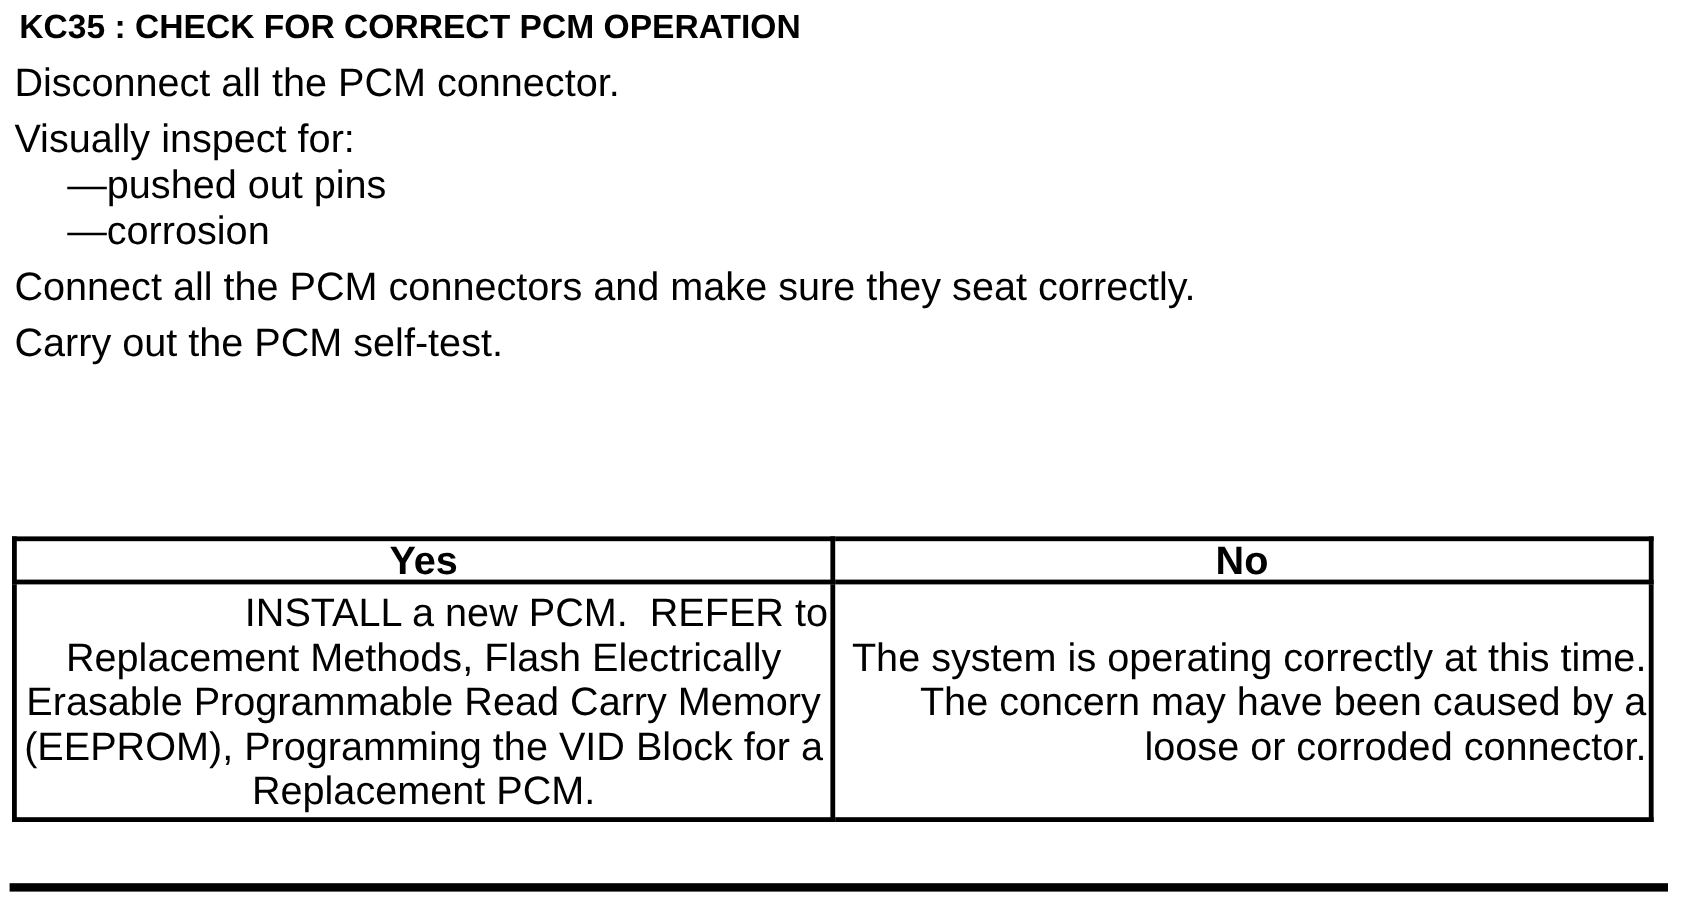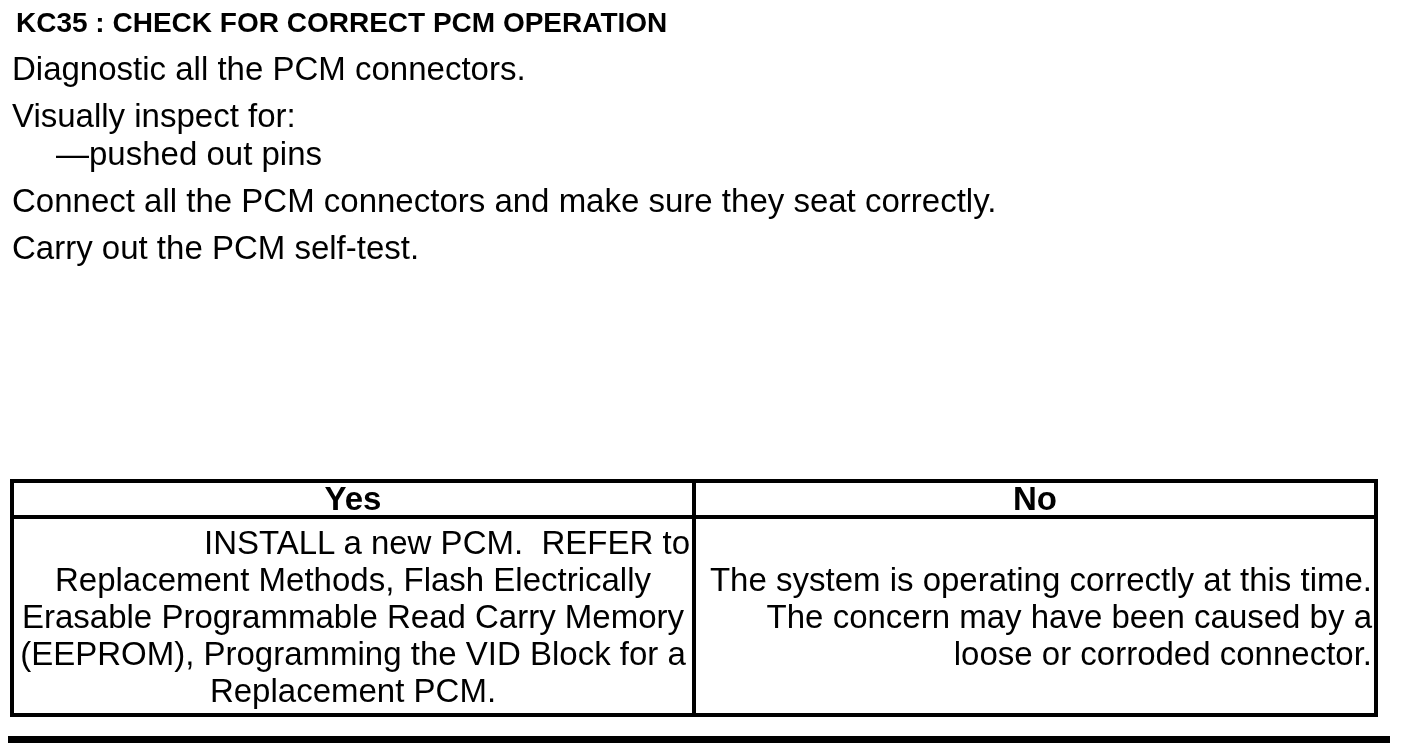--- a/index.html
+++ b/index.html
@@ -37,21 +37,21 @@
     line-height: 38px;
     margin: 0;
     padding-left: 44px;
     white-space: pre;
   }
   .question {
     font-weight: bold;
   }
   table.results {
     position: absolute;
-    top: 479px;
+    top: 447px;
     left: 10px;
     width: 1368px;
     border-collapse: collapse;
     table-layout: fixed;
   }
   table.results th,
   table.results td {
     border: 4px solid #000000;
   }
   table.results th {
@@ -85,26 +85,27 @@
     background: #000000;
   }
 </style>
 </head>
 <body>
 
 <main class="doc">
 
   <h1 class="heading">KC35 : CHECK FOR CORRECT PCM OPERATION</h1>
 
-  <p class="body-line first-para">Diagnostic all the PCM connectors.</p>
+  <p class="body-line first-para">Disconnect all the PCM connector.</p>
 
   <p class="body-line">Visually inspect for:</p>
 
   <div class="indent">—pushed out pins</div>
 
+  <div class="indent">—corrosion</div>
 
   <p class="body-line">Connect all the PCM connectors and make sure they seat correctly.</p>
 
   <p class="body-line">Carry out the PCM self-test.</p>
 
 
 
   <table class="results">
     <thead>
       <tr>

